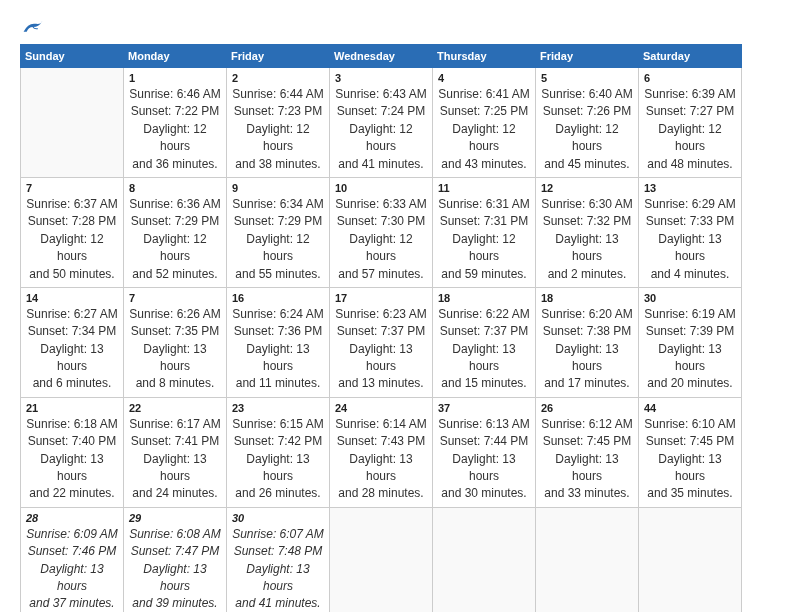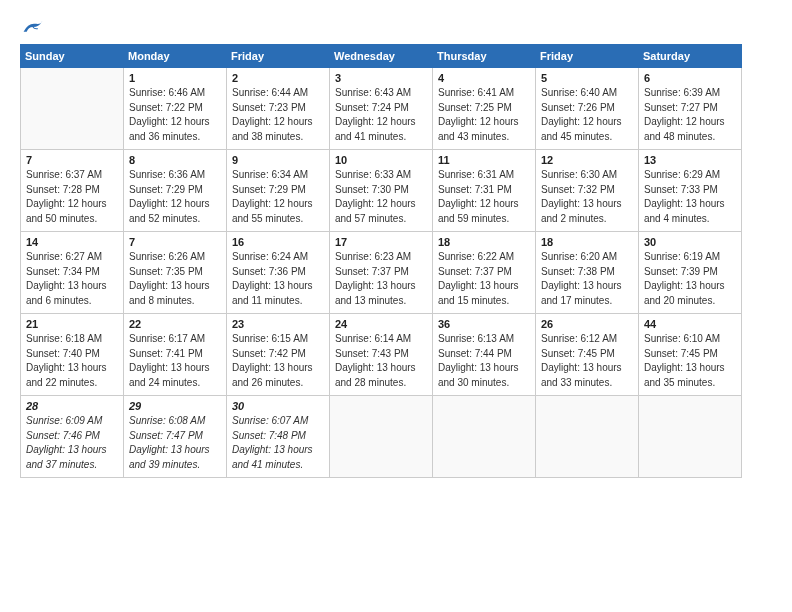--- a/index.html
+++ b/index.html
@@ -76,23 +76,24 @@
       width: calc(100% / 7);
       height: 82px;
     }
     .day-num {
       font-size: 11px;
       font-weight: bold;
       color: #222;
       margin-bottom: 2px;
     }
     .day-info {
-      font-size: 10px;
+      font-size: 12px;
       color: #333;
       line-height: 1.45;
+      text-align: center;
     }
     .empty-cell {
       background: #f9f9f9;
     }
     .week-row td { height: 82px; }
     .last-row td { height: 78px; font-style: italic; }
   </style>
 </head>
 <body>
 
@@ -226,21 +227,21 @@
           </td>
           <td>
             <div class="day-num">23</div>
             <div class="day-info">Sunrise: 6:15 AM<br>Sunset: 7:42 PM<br>Daylight: 13 hours<br>and 26 minutes.</div>
           </td>
           <td>
             <div class="day-num">24</div>
             <div class="day-info">Sunrise: 6:14 AM<br>Sunset: 7:43 PM<br>Daylight: 13 hours<br>and 28 minutes.</div>
           </td>
           <td>
-            <div class="day-num">36</div>
+            <div class="day-num">37</div>
             <div class="day-info">Sunrise: 6:13 AM<br>Sunset: 7:44 PM<br>Daylight: 13 hours<br>and 30 minutes.</div>
           </td>
           <td>
             <div class="day-num">26</div>
             <div class="day-info">Sunrise: 6:12 AM<br>Sunset: 7:45 PM<br>Daylight: 13 hours<br>and 33 minutes.</div>
           </td>
           <td>
             <div class="day-num">44</div>
             <div class="day-info">Sunrise: 6:10 AM<br>Sunset: 7:45 PM<br>Daylight: 13 hours<br>and 35 minutes.</div>
           </td>

